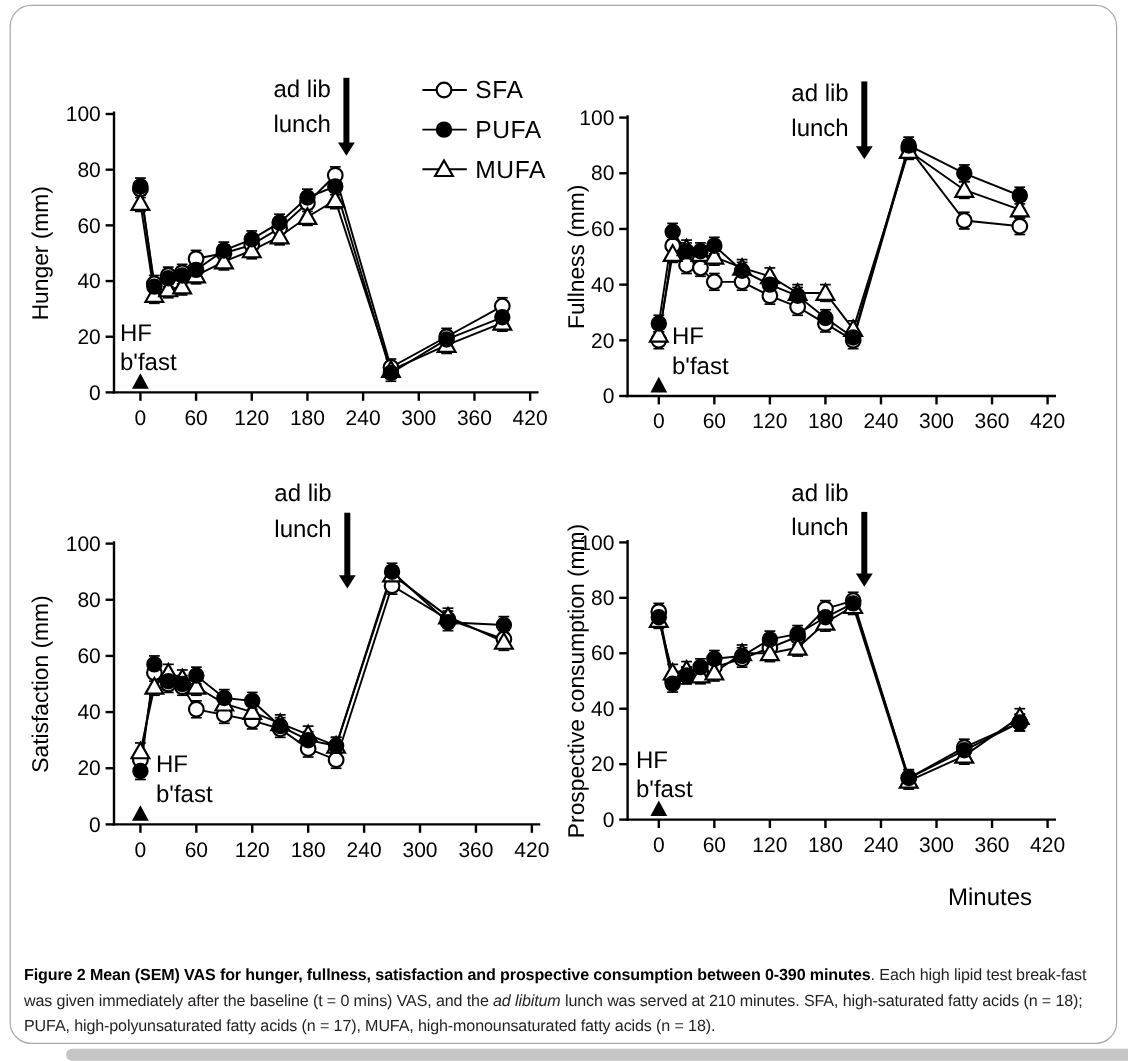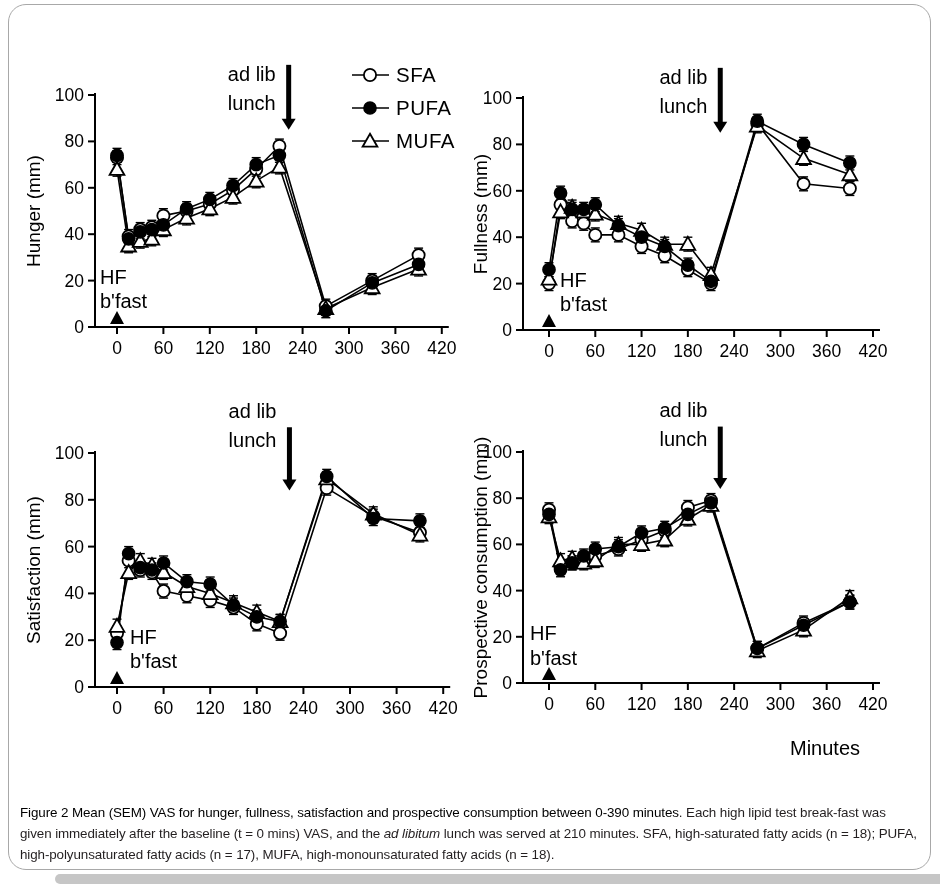--- a/index.html
+++ b/index.html
@@ -10,21 +10,21 @@
                   border:1.5px solid #a8a8a8; border-radius:18px; background:#fff; }
   svg.chart { position:absolute; font-family:"Liberation Sans", sans-serif; overflow:visible; }
   svg text { fill:#000; }
   .tick { font-size:17.5px; }
   .axis-label { font-size:19px; }
   .annot { font-size:20px; }
   .legend-text { font-size:20.5px; letter-spacing:0.5px; }
   .minutes { position:absolute; left:790px; top:737px; font-size:20px; color:#000; }
   .caption { position:absolute; left:20px; top:802px; width:900px; font-size:13.4px;
              line-height:21px; color:#231f20; letter-spacing:-0.1px; }
-  .caption b { font-weight:normal; color:#000; }
+  .caption b { font-weight:bold; color:#000; }
   .caption i { font-style:italic; }
   .bottom-bar { position:absolute; left:55px; top:874px; width:885px; height:10px;
                 background:#c6c6c6; border-radius:5px 0 0 5px; }
 </style>
 </head>
 <body>
 
 <div class="page">
   <div class="figure-panel"></div>
 

